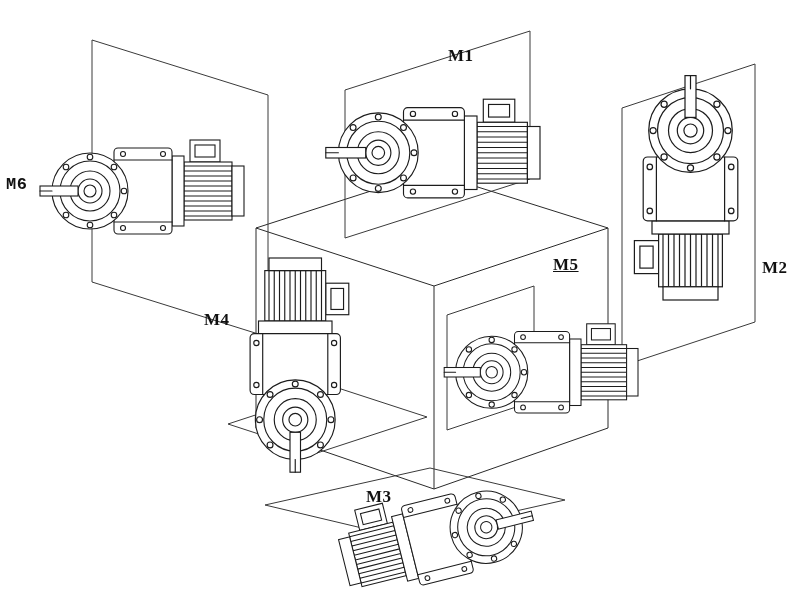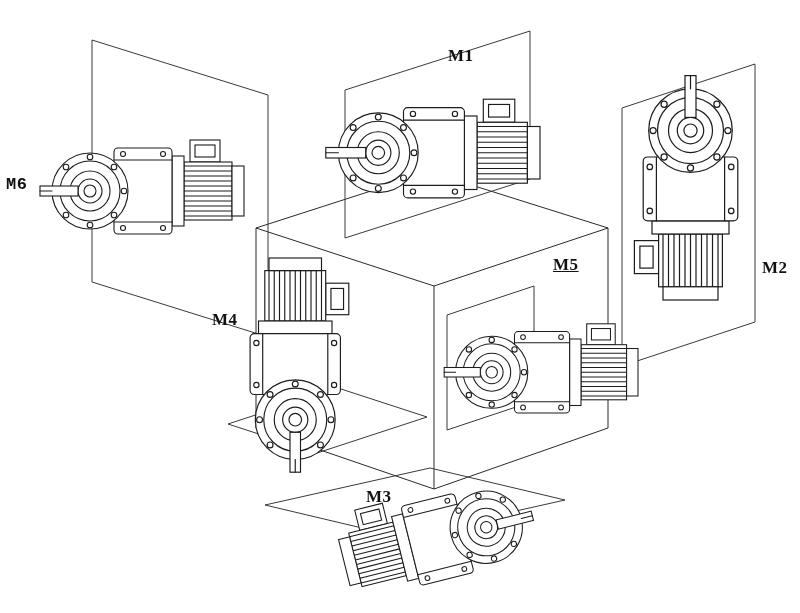--- a/index.html
+++ b/index.html
@@ -27,21 +27,21 @@
     font-weight: 700;
     font-size: 17px;
     color: #111111;
     letter-spacing: 0.5px;
     user-select: none;
     white-space: nowrap;
   }
   #lbl-m1 { left: 448px; top: 46px; }
   #lbl-m2 { left: 762px; top: 258px; }
   #lbl-m3 { left: 366px; top: 487px; font-family: Liberation Serif, serif; }
-  #lbl-m4 { left: 212px; top: 310px; }
+  #lbl-m4 { left: 204px; top: 310px; }
   #lbl-m5 { left: 553px; top: 255px; text-decoration: underline; }
   #lbl-m6 { left: 6px;   top: 175px; font-family: Liberation Mono, monospace; }
 </style>
 </head>
 <body>
 
 <div class="stage">
 
   <svg width="800" height="613" viewBox="0 0 800 613" xmlns="http://www.w3.org/2000/svg">
 

